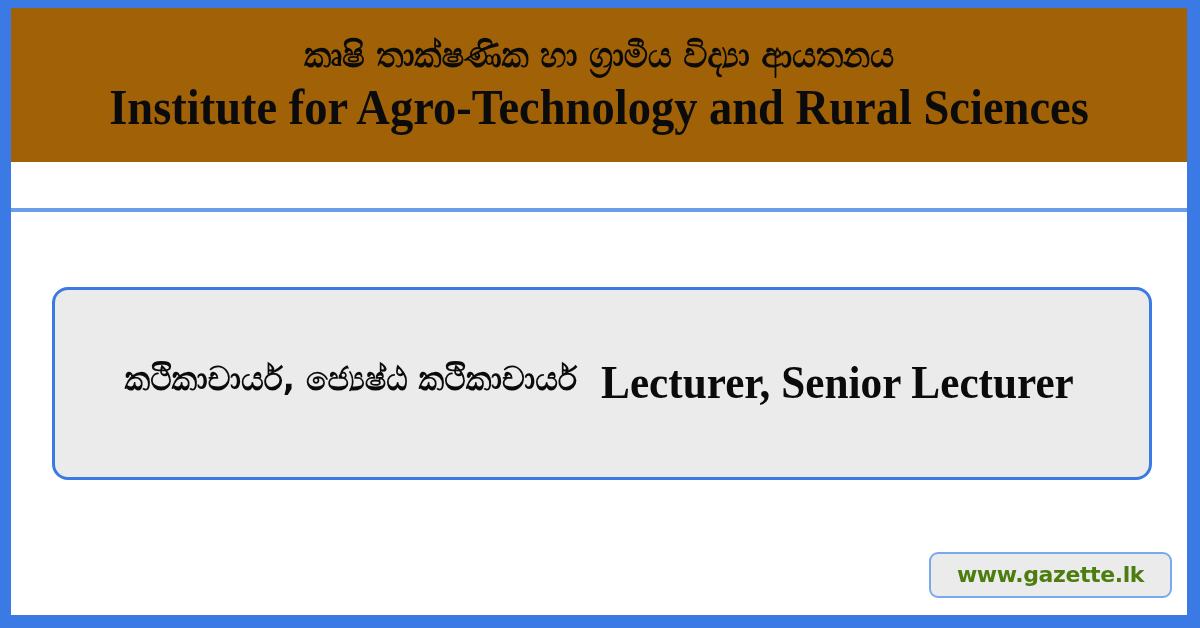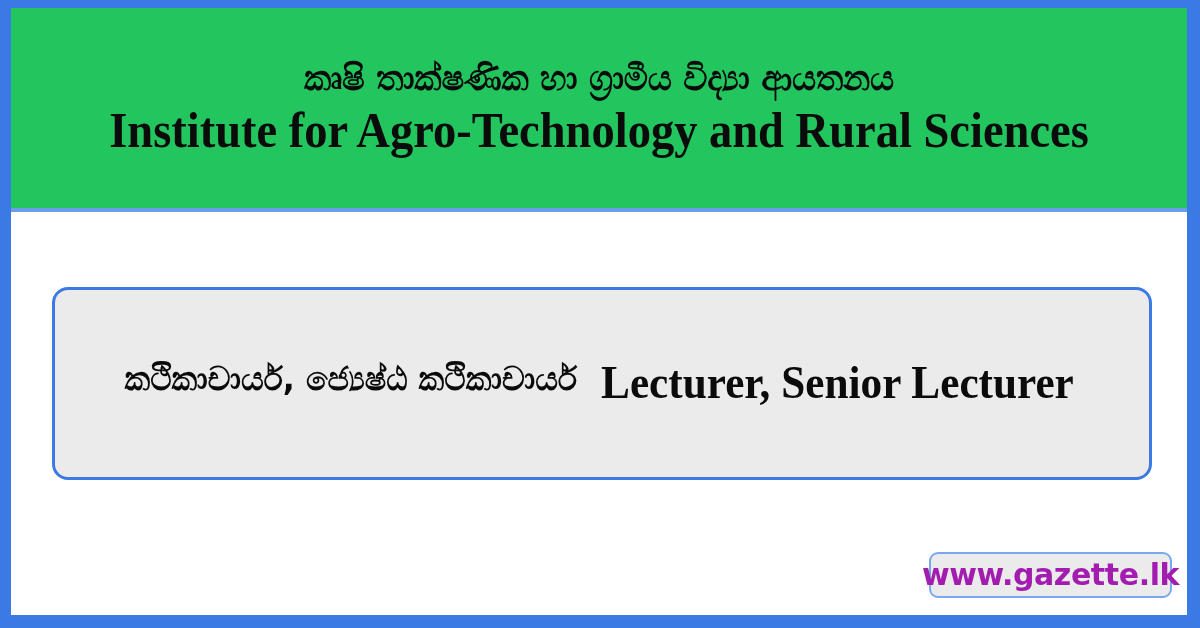--- a/index.html
+++ b/index.html
@@ -25,22 +25,22 @@
     border-right: 13px solid #3b7ae4;
     border-bottom: 13px solid #3b7ae4;
   }
 
   
   .header-band {
     position: absolute;
     left: 0;
     top: 0;
     width: 1176px;
-    height: 200px;
-    background: #22c55e;
+    height: 154px;
+    background: #a16207;
     display: flex;
     flex-direction: column;
     align-items: flex-start;
     justify-content: center;
   }
 
   .header-divider {
     position: absolute;
     left: 0;
     top: 200px;
@@ -131,23 +131,23 @@
     border: 2px solid #7aa8ee;
     border-radius: 9px;
     display: flex;
     align-items: center;
     justify-content: center;
   }
 
   .site-badge-text {
     font-family: "DejaVu Sans", "Liberation Sans", sans-serif;
     font-weight: bold;
-    font-size: 30px;
+    font-size: 22px;
     line-height: 1;
-    color: #a21caf;
+    color: #4d7c0f;
     letter-spacing: -0.4px;
   }
 </style>
 </head>
 <body>
 
 <div class="poster">
 
   <div class="header-band">
     <div class="title-si">කෘෂි තාක්ෂණික හා ග්‍රාමීය විද්‍යා ආයතනය</div>

